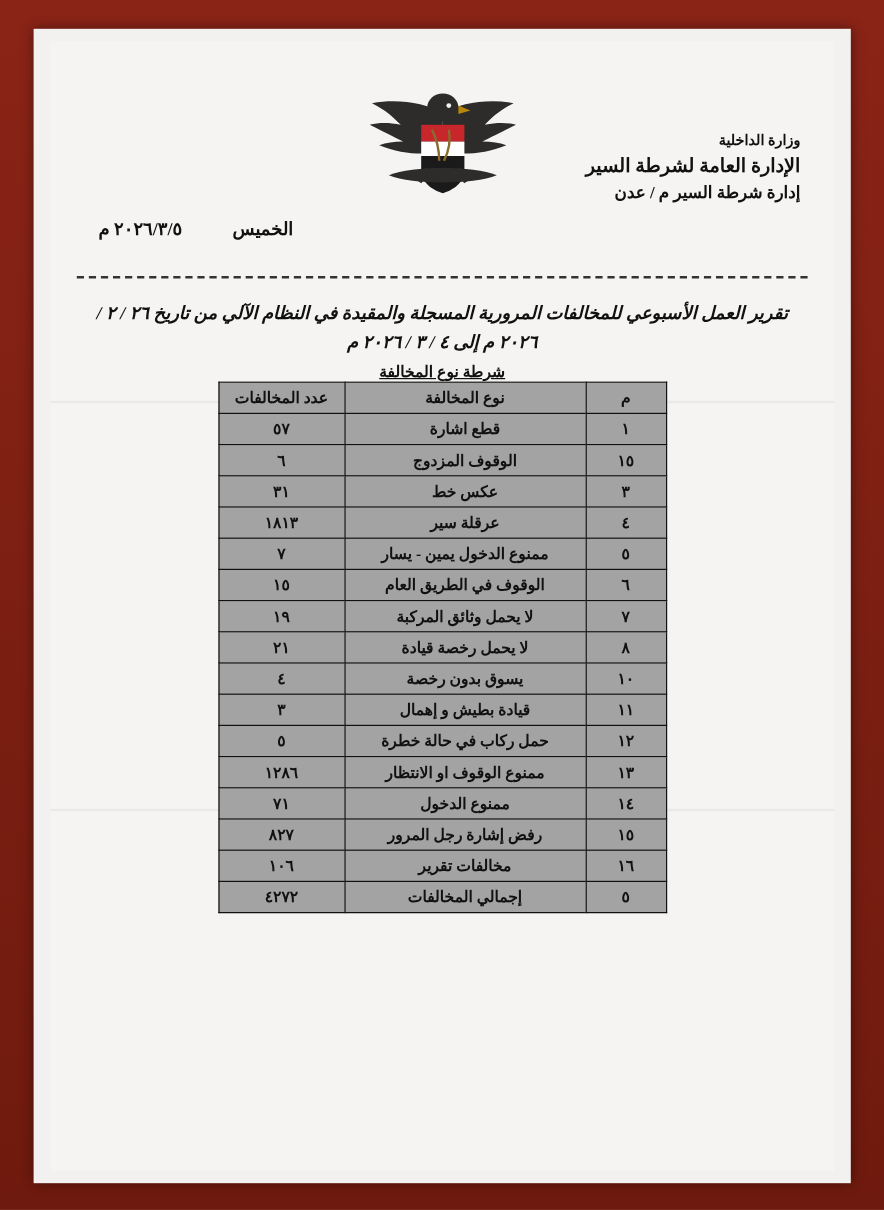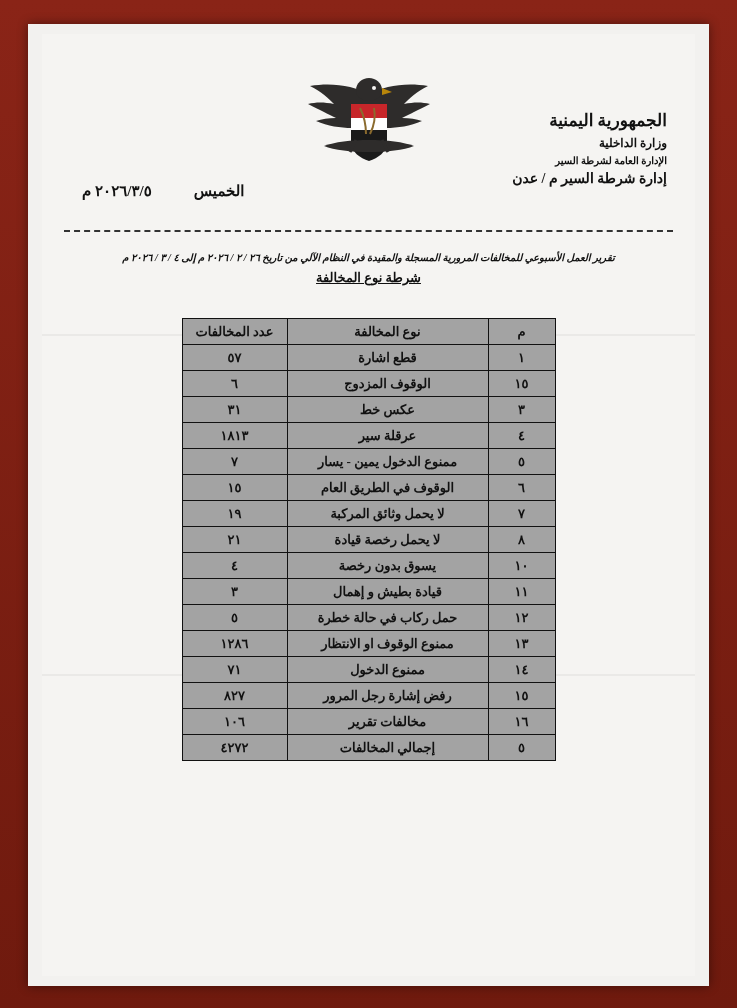--- a/index.html
+++ b/index.html
@@ -65,21 +65,21 @@
     text-align: right;
     line-height: 1.55;
   }
   .org-block div {
     font-weight: bold;
     color: #111;
     white-space: nowrap;
   }
   .org-1 { font-size: 17px; }
   .org-2 { font-size: 12px; }
-  .org-3 { font-size: 10px; }
+  .org-3 { font-size: 16px; }
   .org-4 { font-size: 14px; }
 
   .date-line {
     position: absolute;
     left: 40px;
     top: 148px;
     font-size: 15px;
     font-weight: bold;
     color: #111;
     white-space: nowrap;
@@ -97,21 +97,21 @@
 
   
   .title-wrap {
     position: absolute;
     top: 216px;
     left: 30px;
     right: 30px;
     text-align: center;
   }
   .title-main {
-    font-size: 10px;
+    font-size: 15px;
     font-weight: bold;
     font-style: italic;
     color: #111;
     line-height: 1.6;
   }
   .title-sub {
     font-size: 13px;
     font-weight: bold;
     color: #111;
     margin-top: 4px;
@@ -191,21 +191,20 @@
           <rect x="57" y="62" width="36" height="12" fill="#1a1a1a"></rect>
           <path d="M57 74 C57 84 66 90 75 93 C84 90 93 84 93 74 Z" fill="#1a1a1a"></path>
           <path d="M66 40 C70 48 72 56 72 66 M80 40 C82 50 80 58 76 66" stroke="#8b6b2e" stroke-width="2" fill="none"></path>
 
           <path d="M30 78 C50 70 100 70 120 78 C100 86 50 86 30 78 Z" fill="#2e2c2b"></path>
 
           <path d="M62 72 L56 84 M88 72 L94 84" stroke="#2e2c2b" stroke-width="3"></path>
         </svg>
 
         <div class="org-block">
-          <div class="org-1">الجمهورية اليمنية</div>
           <div class="org-2">وزارة الداخلية</div>
           <div class="org-3">الإدارة العامة لشرطة السير</div>
           <div class="org-4">إدارة شرطة السير م / عدن</div>
         </div>
       </div>
 
       <div class="date-line">
         <span class="date-day">الخميس</span><span>٢٠٢٦/٣/٥ م</span>
       </div>
 

